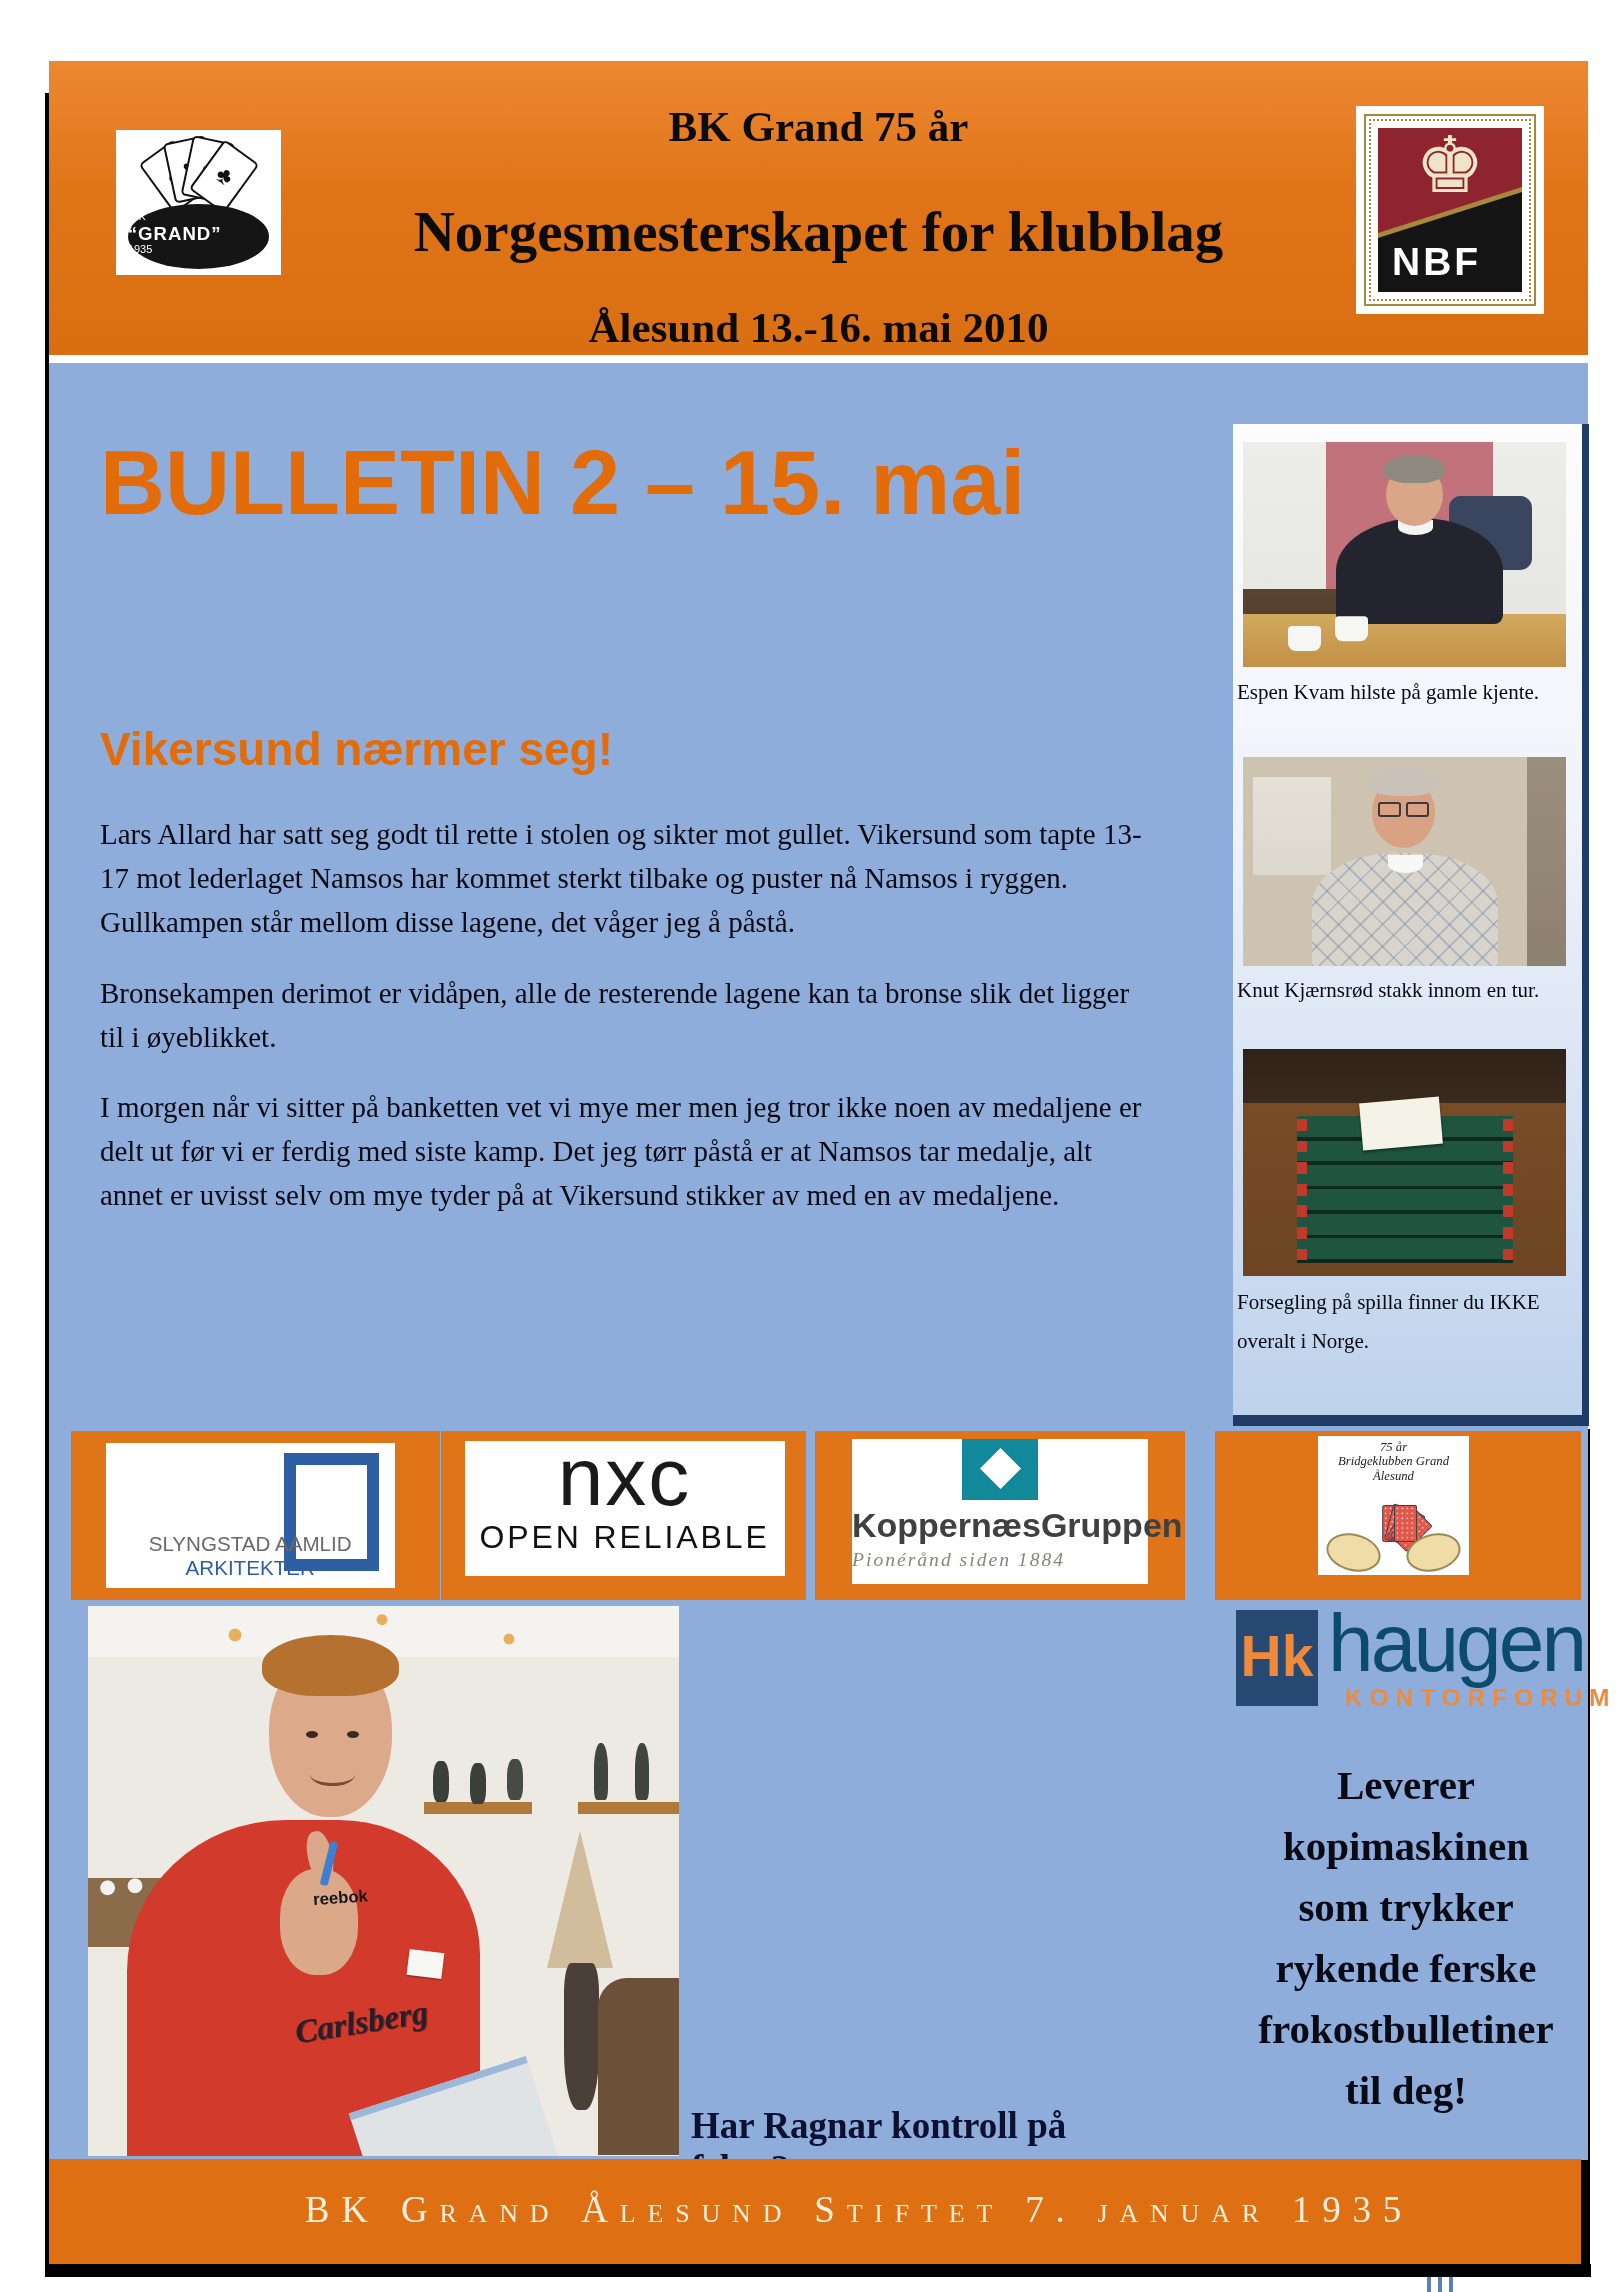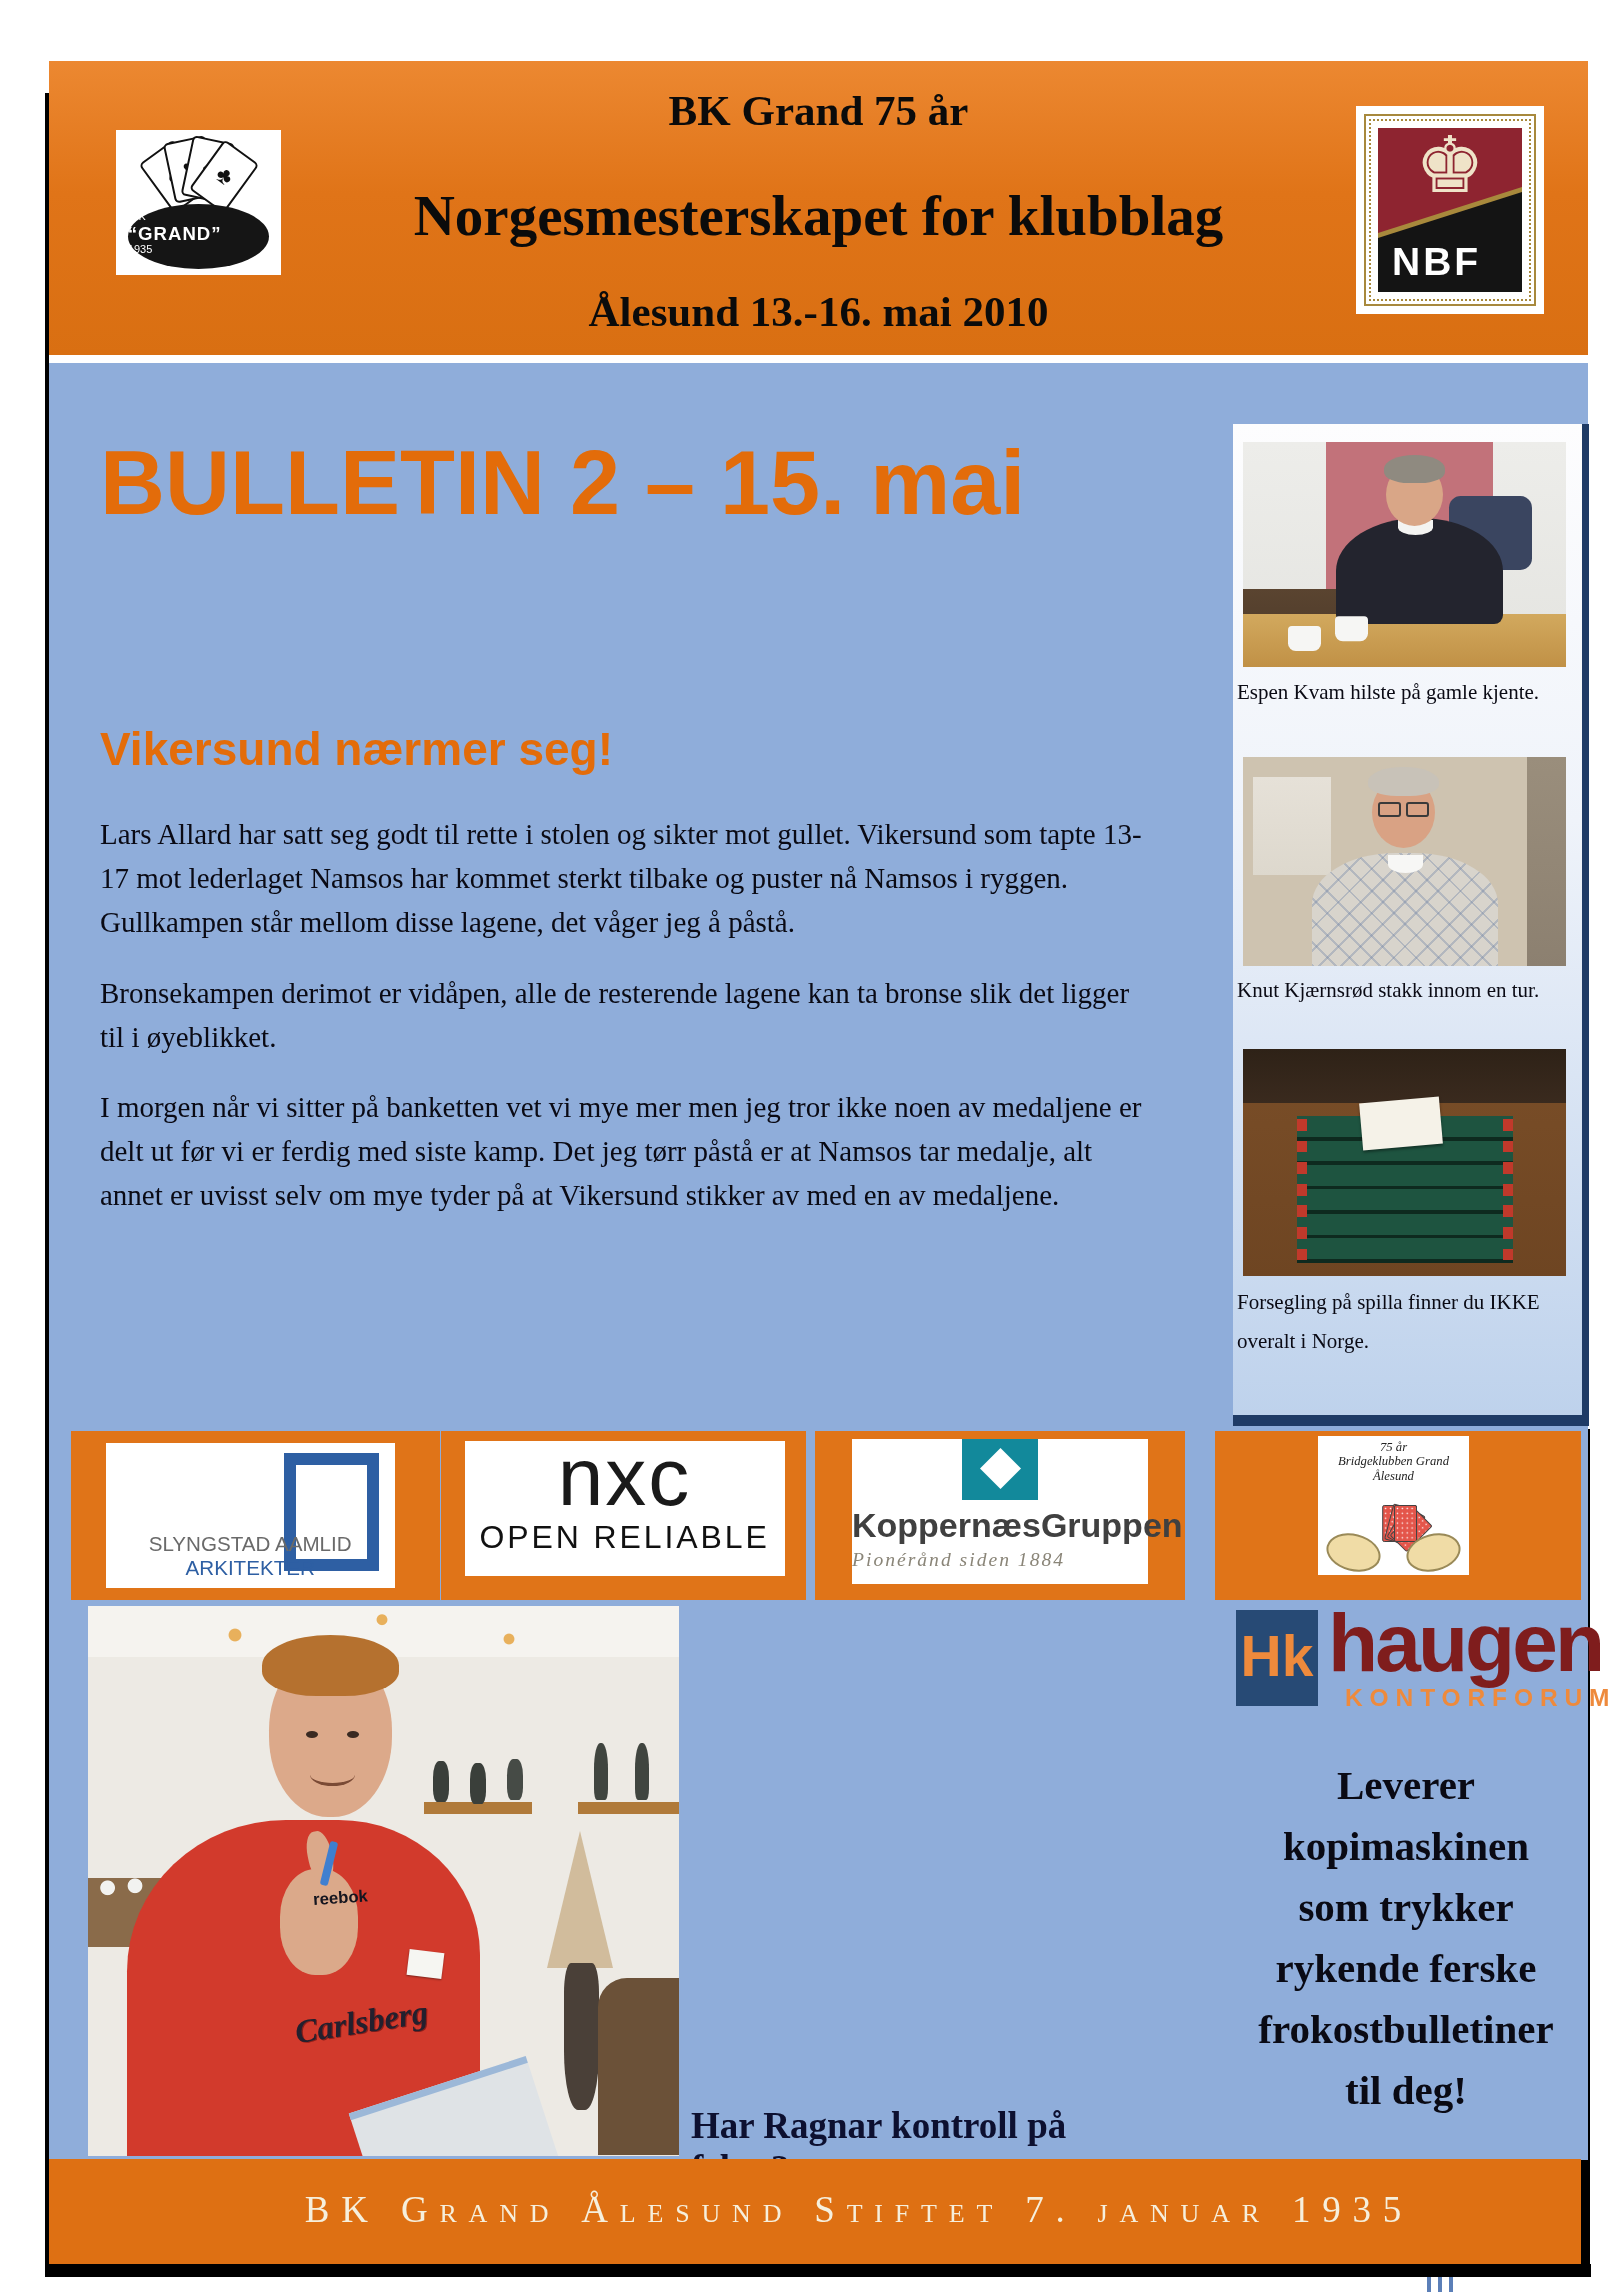--- a/index.html
+++ b/index.html
@@ -9,21 +9,21 @@
 
   
   .pl-left{left:45px;top:93px;width:3.9px;height:2183px;background:#000;}
   .pl-bottom{left:45px;top:2264px;width:1546px;height:12.7px;background:#000;}
   .pl-right{left:1581px;top:1429px;width:8.8px;height:848px;background:#000;}
   .tick{top:2277px;width:3.9px;height:15.7px;background:#5b7fb8;}
 
   
   .header{left:49px;top:61px;width:1539px;height:294px;
           background:linear-gradient(180deg,#ec8831 0%,#e07418 45%,#d96f12 100%);}
-  .htitle{left:0;width:100%;text-align:center;font-weight:bold;color:#0b0b0b;}
+  .htitle{left:0;width:100%;text-align:center;font-weight:bold;color:#0b0b0b;margin-top:16px;}
   .ht1{top:23.5px;font-size:43px;line-height:51px;}
   .ht2{top:122px;font-size:57px;line-height:65px;}
   .ht3{top:225px;font-size:43px;line-height:51px;}
 
   
   .bklogo{left:67px;top:69px;width:165px;height:145px;background:#fff;}
   .bk-card{position:absolute;top:7.8px;left:50%;width:39px;height:57px;background:#fff;
            border:2px solid #111;border-radius:4.9px;transform-origin:50% 120%;
            text-align:center;font-size:23.5px;line-height:55px;color:#111;}
   .bk-card:nth-child(1){transform:translateX(-50%) rotate(-36deg);}
@@ -177,22 +177,22 @@
             box-shadow:0 1px 2px rgba(0,0,0,.4);}
   .p4-paper{left:274px;top:476px;width:186px;height:108px;background:#dfe3e6;transform:rotate(-18deg);
             border-top:7.8px solid #9cb8d8;}
 
   .ragnar-cap{left:642px;top:1741px;width:461px;font-weight:bold;font-size:37px;color:#0d1030;}
 
   
   .hk-sq{left:1187px;top:1247px;width:82px;height:96px;background:#274a75;color:#ee8a3c;
          font-family:"Liberation Sans",sans-serif;font-weight:bold;font-size:57px;
          text-align:center;line-height:92px;}
-  .hk-name{left:1279px;top:1233px;font-family:"Liberation Sans",sans-serif;font-weight:bold;
-           font-size:82px;letter-spacing:-2.9px;color:#7f1d1d;}
+  .hk-name{left:1279px;top:1233px;font-family:"Liberation Sans",sans-serif;font-weight:normal;
+           font-size:82px;letter-spacing:-2.9px;color:#0c4a6e;}
   .hk-sub{left:1296px;top:1321px;font-family:"Liberation Sans",sans-serif;font-weight:bold;
           font-size:24.5px;letter-spacing:6.9px;color:#ee8a3c;}
   .ad-text{left:1161px;top:1392px;width:392px;text-align:center;font-weight:bold;
            font-size:41px;line-height:61px;color:#0a0a14;}
   .ad-text span{display:block;}
 
   
   .footer{left:49px;top:2159px;width:1532px;height:105px;background:#de7013;}
   .footer-text{position:absolute;left:0;top:29px;width:100%;text-align:center;
                font-variant:small-caps;font-size:37px;letter-spacing:11.8px;color:#f6efdc;padding-left:44px;}

